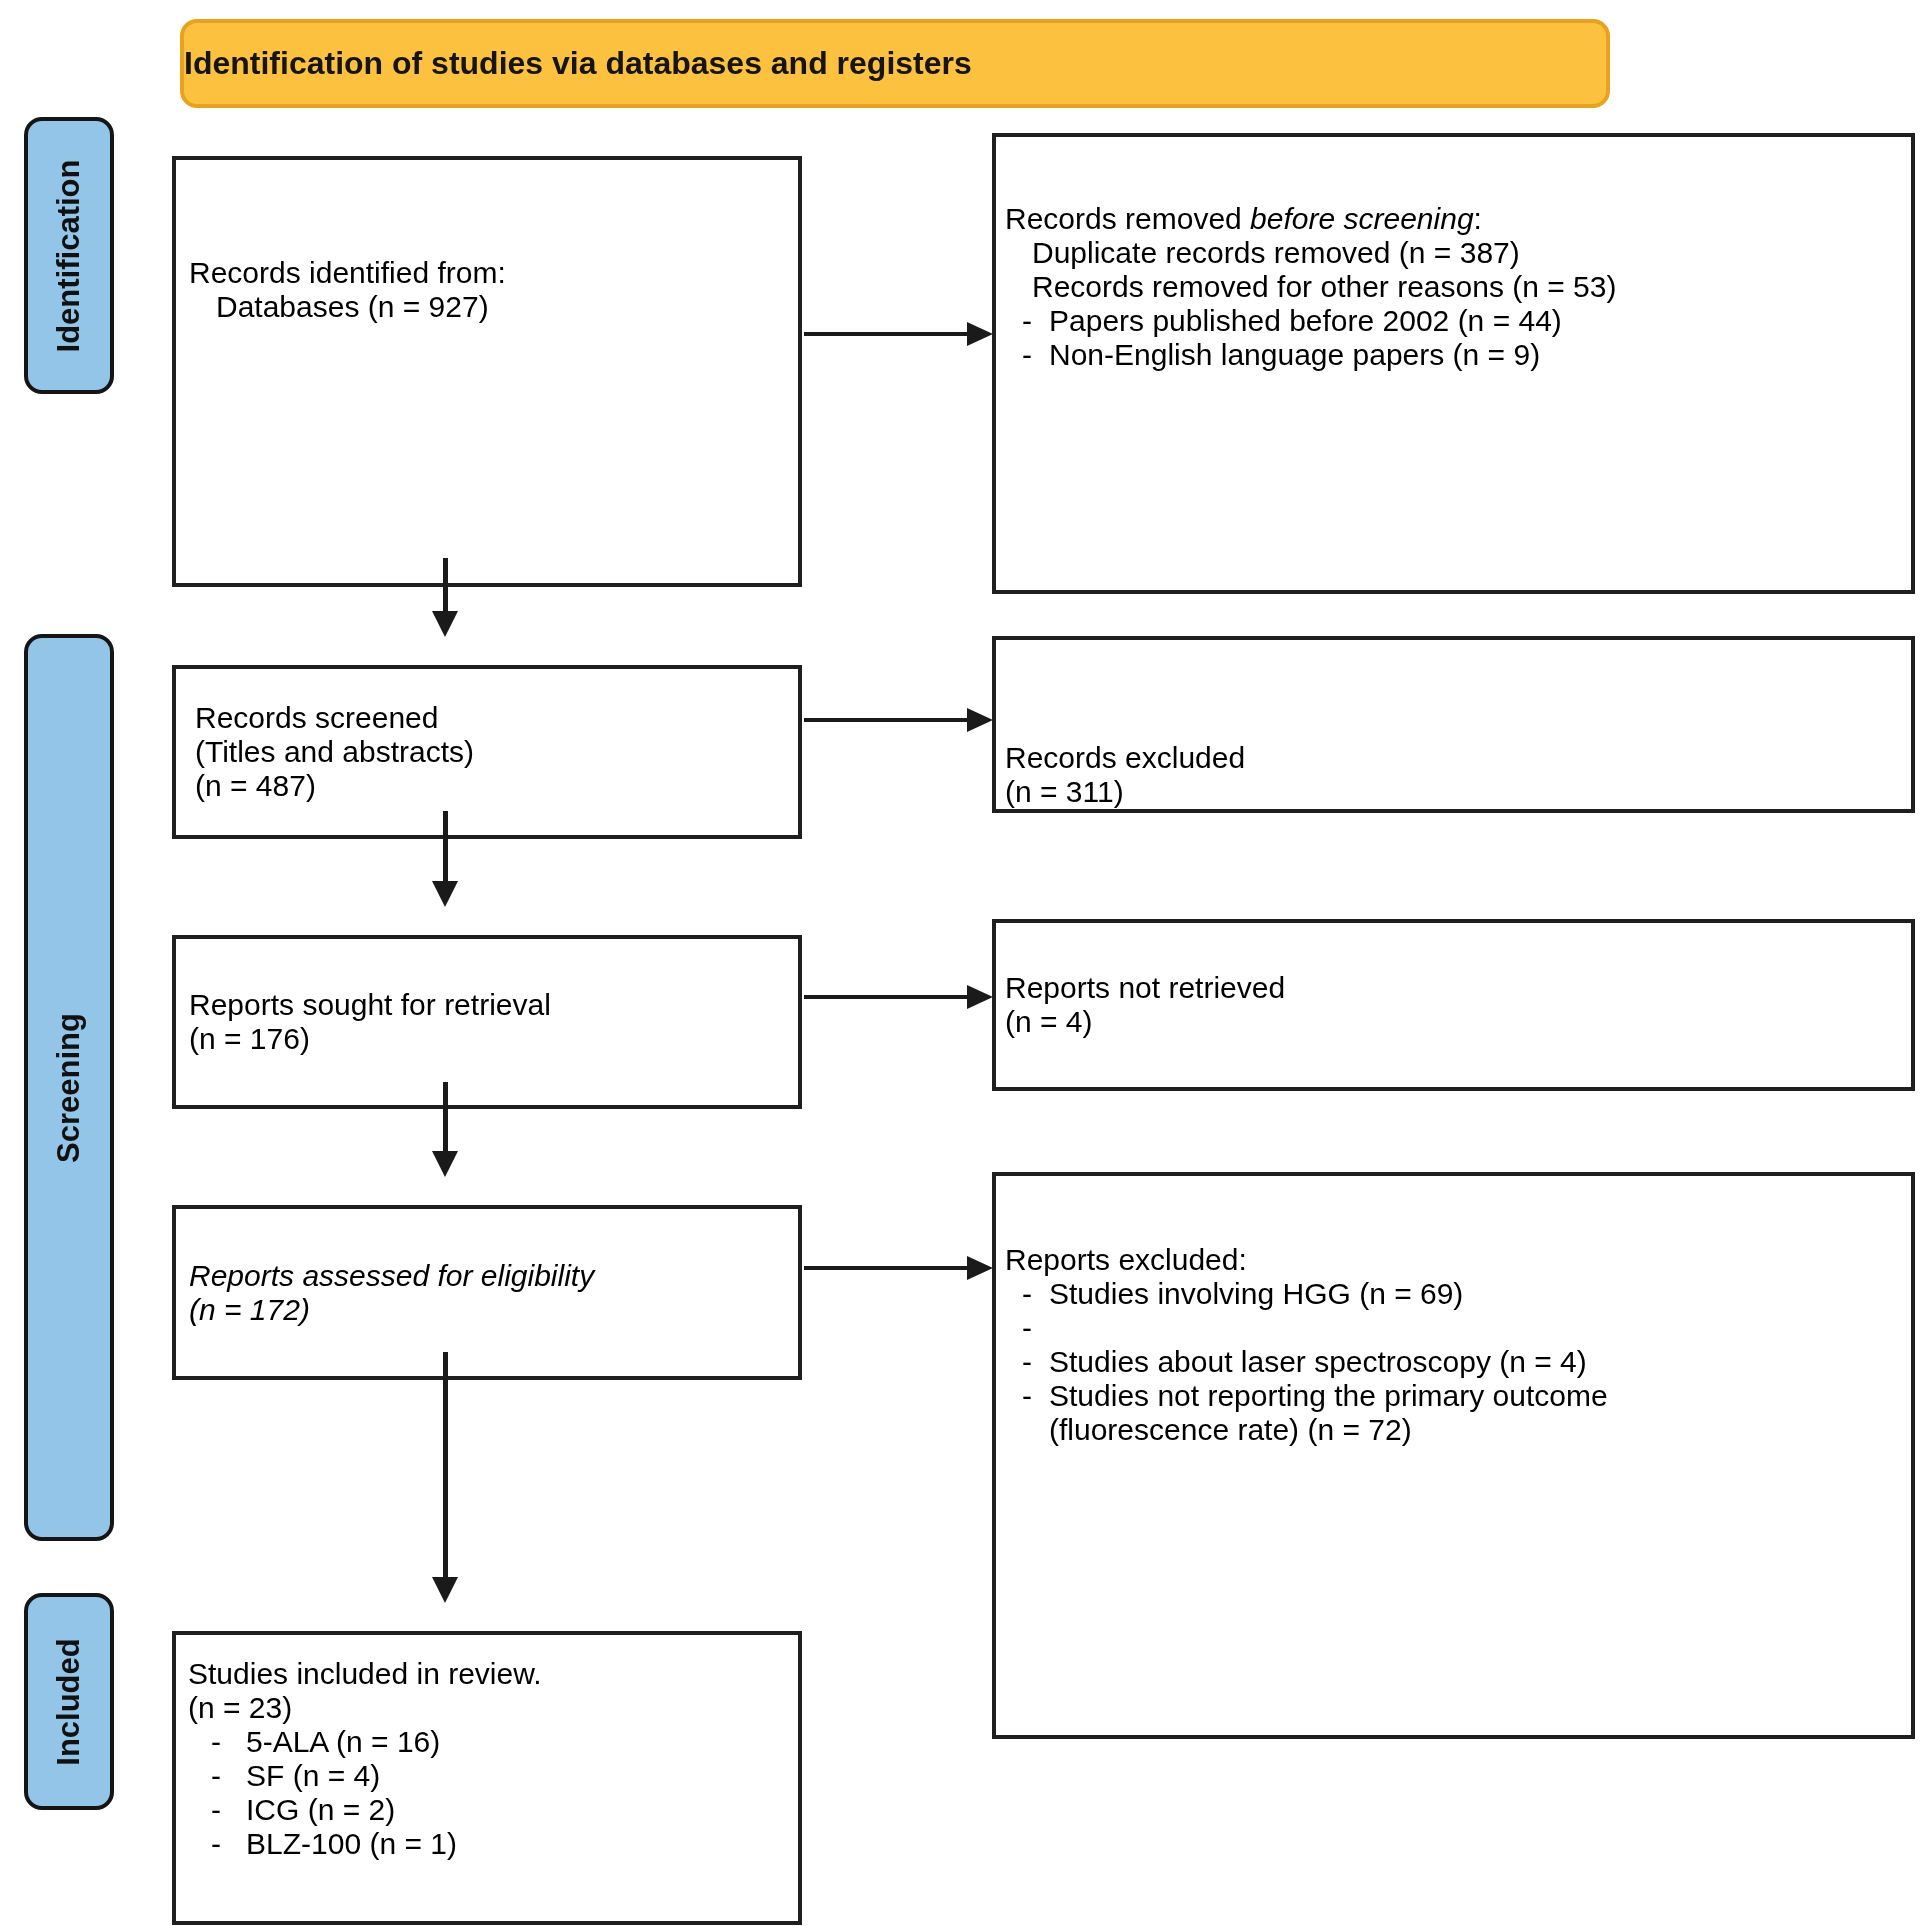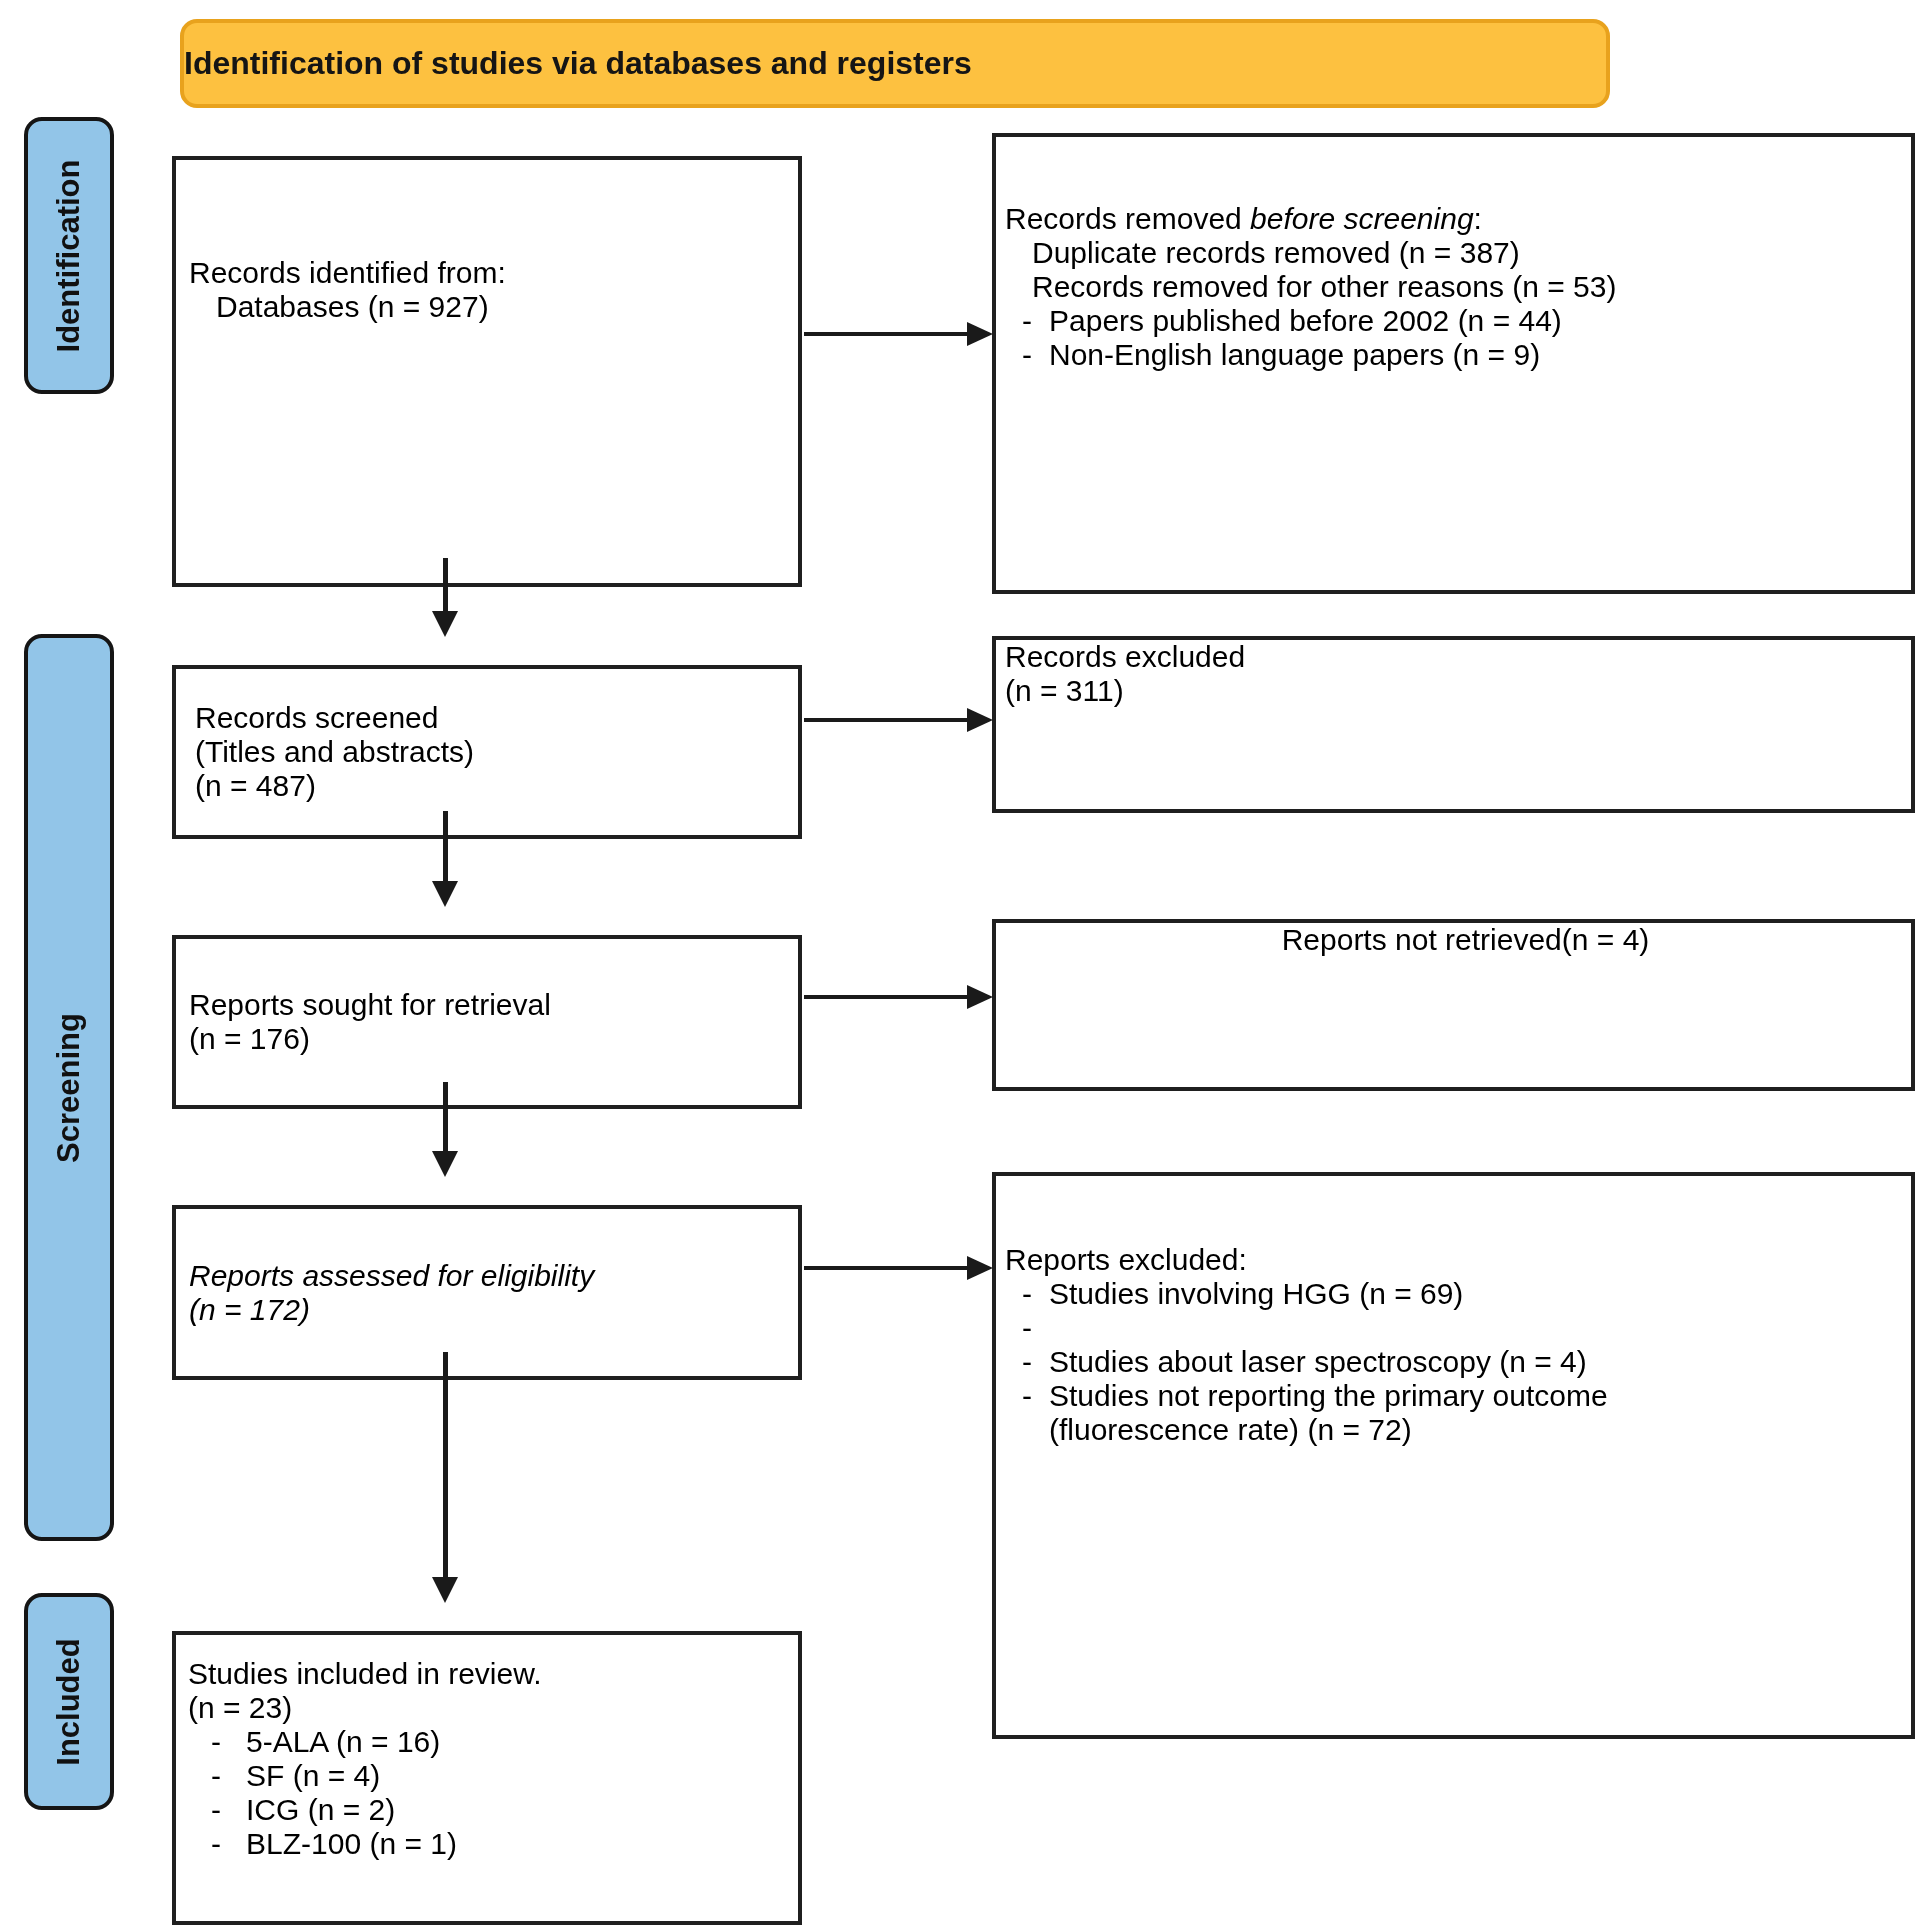--- a/index.html
+++ b/index.html
@@ -50,23 +50,23 @@
     background:#ffffff;
     border:4.2px solid #1f1f1f;
     box-sizing:border-box;
     font-size:30px;line-height:34px;color:#000;
   }
   .col-left{left:172px;width:630px;margin-top:28px;}
   .col-right{left:992px;width:923px;}
   .b-identified{top:128px;height:431px;padding:96px 15px 0 13px;}
   .b-removed{top:133px;height:461px;padding:65px 0 0 9px;}
   .b-screened{top:637px;height:174px;display:flex;flex-direction:column;justify-content:center;padding-left:19px;}
-  .b-rec-excluded{top:636px;height:177px;display:flex;flex-direction:column;justify-content:flex-start;padding-left:9px;}
+  .b-rec-excluded{top:636px;height:177px;display:flex;flex-direction:column;justify-content:flex-end;padding-left:9px;}
   .b-sought{top:907px;height:174px;display:flex;flex-direction:column;justify-content:center;padding-left:13px;}
-  .b-not-retrieved{top:919px;height:172px;display:flex;flex-direction:row;justify-content:center;padding-left:24px;}
+  .b-not-retrieved{top:919px;height:172px;display:flex;flex-direction:column;justify-content:center;padding-left:9px;}
   .b-assessed{top:1177px;height:175px;display:flex;flex-direction:column;justify-content:center;padding-left:13px;font-style:italic;}
   .b-rep-excluded{top:1172px;height:567px;padding:67px 12px 0 9px;}
   .b-included{top:1603px;height:294px;padding:21.6px 12px 0 12px;}
   .indent1{margin-left:27px;}
   .it{font-style:italic;}
   .brow{display:flex;align-items:flex-start;margin-left:17px;}
   .brow .dash{flex:none;width:27px;}
   .brow .btext{max-width:570px;}
   .brow5{display:flex;align-items:flex-start;margin-left:23px;}
   .brow5 .dash{flex:none;width:35px;}

